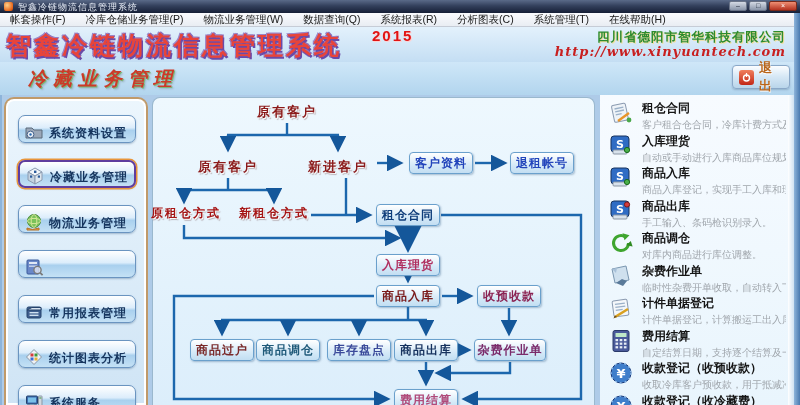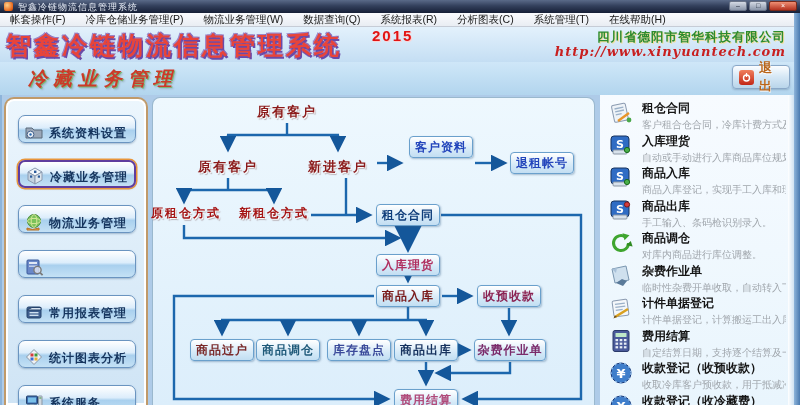--- a/index.html
+++ b/index.html
@@ -251,21 +251,21 @@
         <path d="M288,117 L428,117 L428,301 L312,301" marker-end="url(#ah)"></path>
       </g>
     </svg>
 
     <div class="fnode" style="left:94px;top:5px;width:80px;color:#8b1a1a">原有客户</div>
     <div class="fnode" style="left:38px;top:60px;width:74px;color:#8b1a1a">原有客户</div>
     <div class="fnode" style="left:148px;top:60px;width:74px;color:#8b1a1a">新进客户</div>
     <div class="fnode" style="left:-2px;top:107px;width:70px;font-size:12px;color:#a51515">原租仓方式</div>
     <div class="fnode" style="left:86px;top:107px;width:70px;font-size:12px;color:#a51515">新租仓方式</div>
 
-    <div class="fbox" style="left:256px;top:38px;color:#2244bb">客户资料</div>
+    <div class="fbox" style="left:256px;top:54px;color:#2244bb">客户资料</div>
     <div class="fbox" style="left:357px;top:54px;color:#2244bb">退租帐号</div>
     <div class="fbox" style="left:223px;top:106px;color:#0f3d7a">租仓合同</div>
     <div class="fbox" style="left:223px;top:156px;color:#b03060">入库理货</div>
     <div class="fbox" style="left:223px;top:187px;color:#7a1a1a">商品入库</div>
     <div class="fbox" style="left:324px;top:187px;color:#8b2252">收预收款</div>
     <div class="fbox" style="left:37px;top:241px;color:#7a2a2a">商品过户</div>
     <div class="fbox" style="left:103px;top:241px;color:#1f5a7a">商品调仓</div>
     <div class="fbox" style="left:174px;top:241px;color:#3a4a9a">库存盘点</div>
     <div class="fbox" style="left:241px;top:241px;color:#16325e">商品出库</div>
     <div class="fbox" style="left:321px;top:241px;width:72px;color:#7a2a6a">杂费作业单</div>

